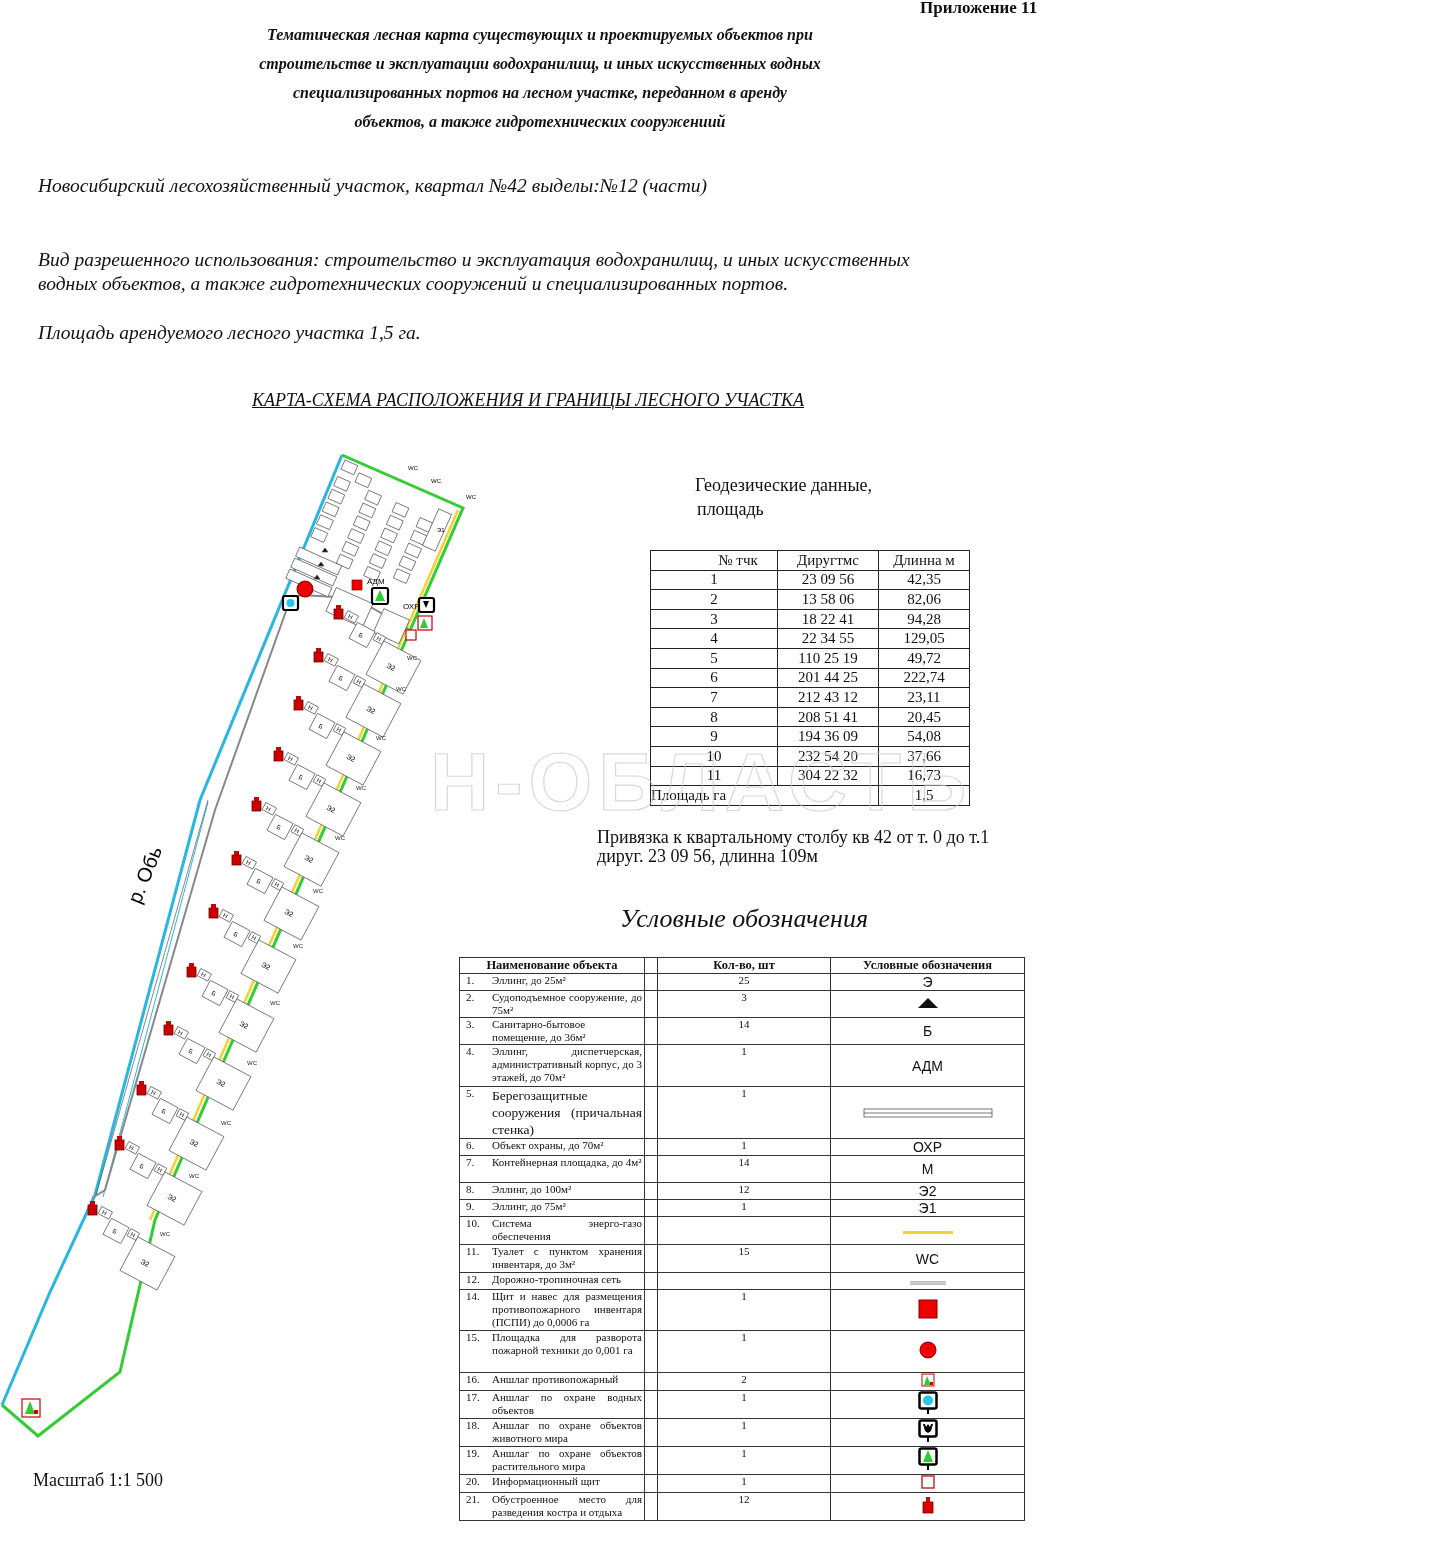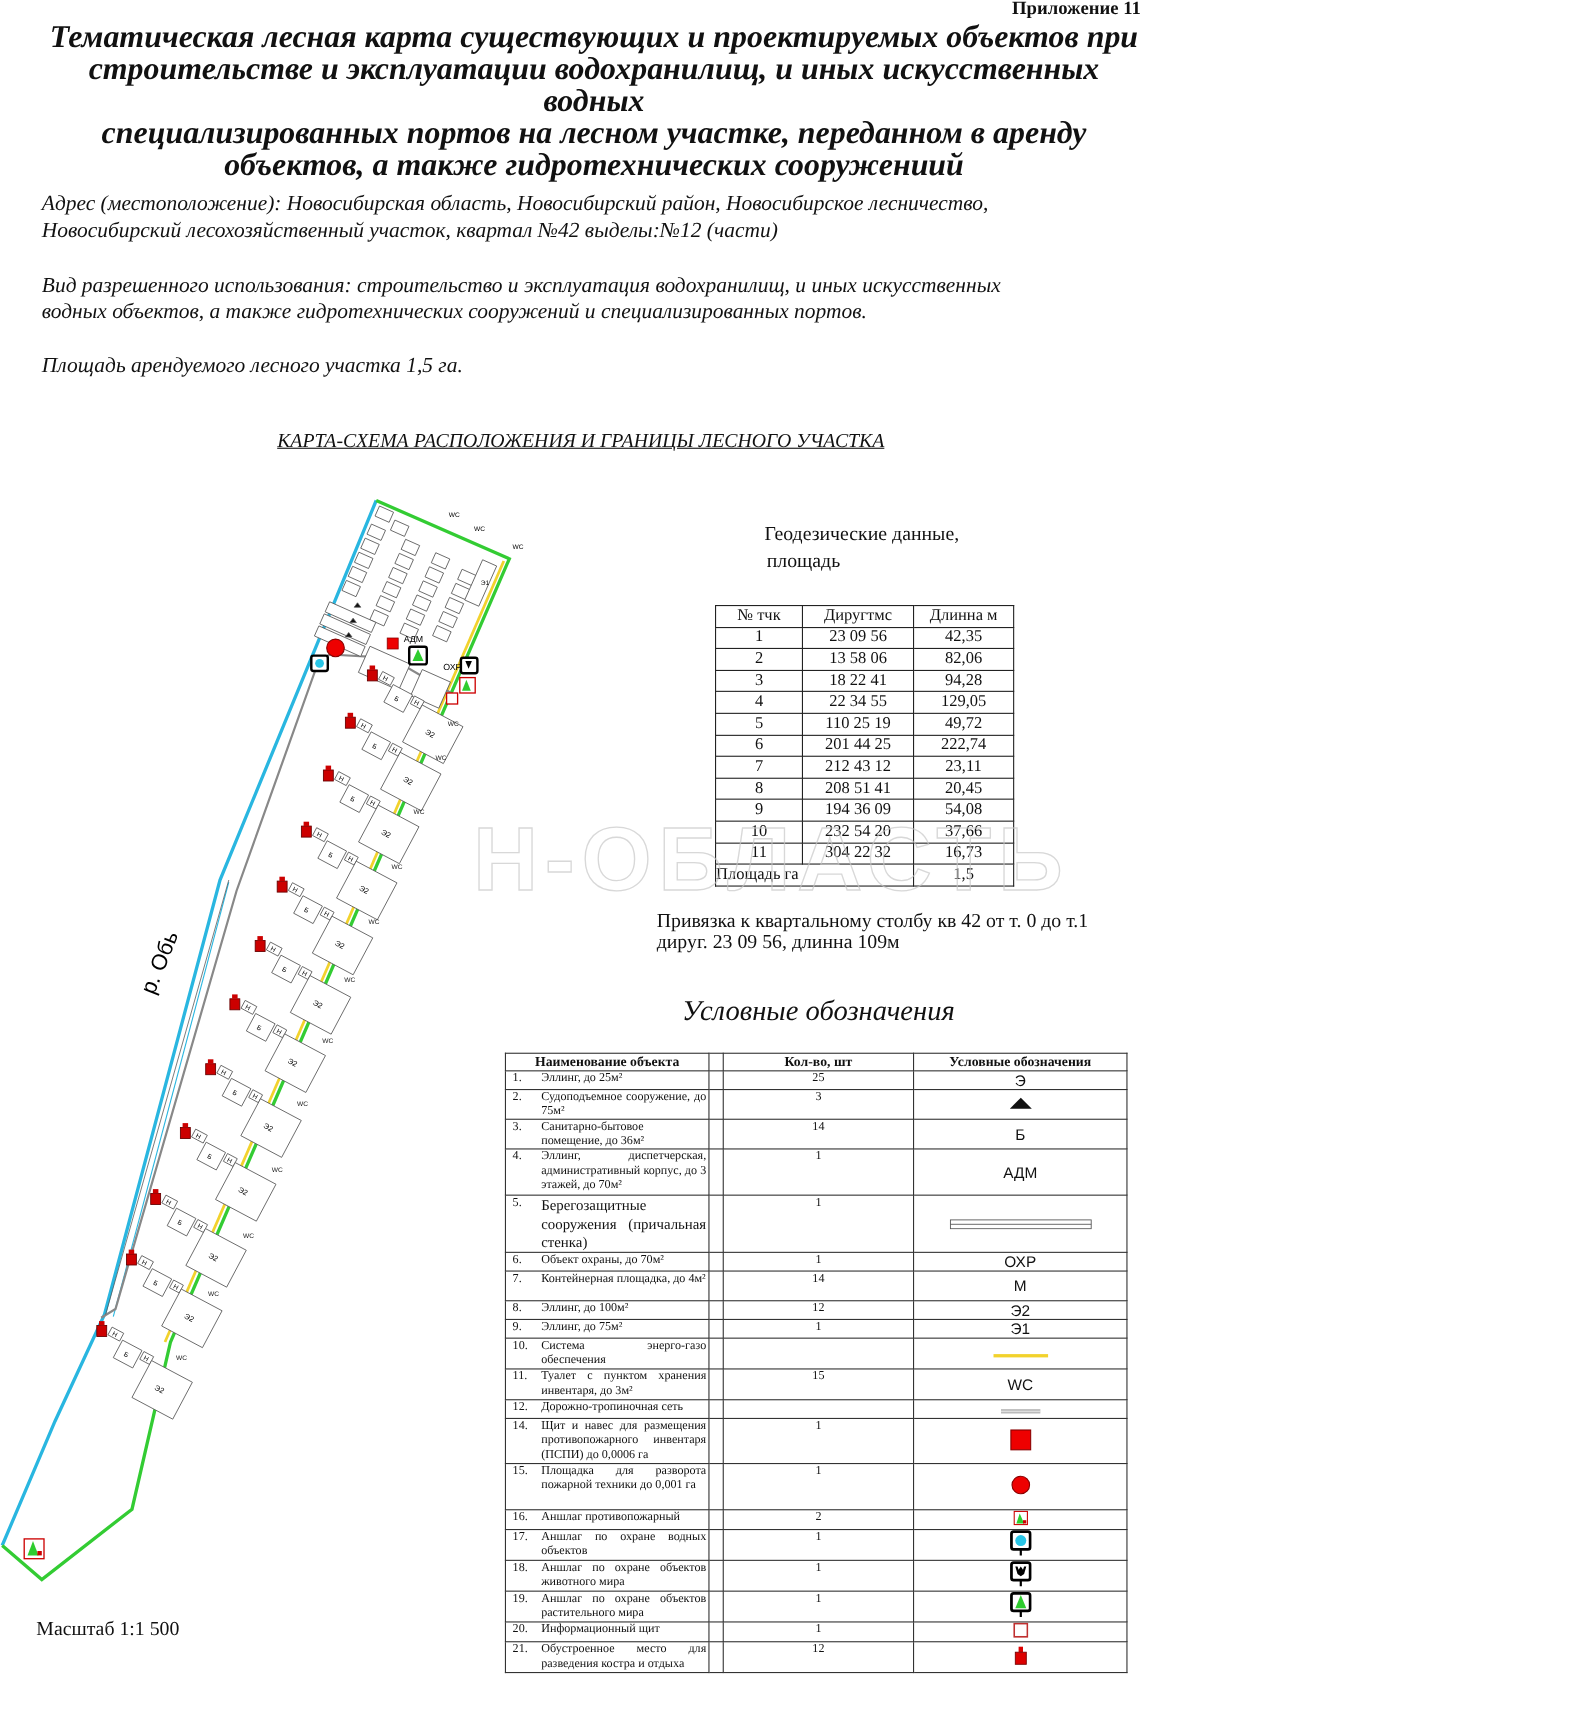--- a/index.html
+++ b/index.html
@@ -1,26 +1,26 @@
 <!DOCTYPE html>
 <html><head>
 <meta charset="utf-8">
 <style>
   html,body{margin:0;padding:0;background:#fff;}
   body{width:1434px;height:1556px;position:relative;overflow:hidden;color:#111;font-family:"Liberation Serif","DejaVu Serif",serif;}
   .abs{position:absolute;}
   .appendix{left:920px;top:-2px;font-weight:bold;font-size:17px;}
-  .title{left:40px;top:20px;width:1000px;text-align:center;font-weight:bold;font-style:italic;font-size:29px;line-height:29px;}
+  .title{left:40px;top:20px;width:1000px;text-align:center;font-weight:bold;font-style:italic;font-size:16px;line-height:29px;}
   .para{left:38px;font-style:italic;font-size:19.5px;line-height:24px;width:1040px;}
   .map-heading{left:208px;top:390px;font-style:italic;font-size:18px;text-decoration:underline;margin-left:44px;}
   .geo-head{left:695px;top:473px;font-size:18px;line-height:24px;}
   table{border-collapse:collapse;}
   .geo{left:650px;top:550px;font-size:15px;}
   .geo td,.geo th{border:1.5px solid #222;padding:0;height:18.6px;text-align:center;font-weight:normal;}
-  .geo .c1{width:78px;} .geo .c2{width:100px;} .geo .c3{width:90px;}
+  .geo .c1{width:78px;padding-left:48px;} .geo .c2{width:100px;} .geo .c3{width:90px;}
   .binding{left:597px;top:828px;font-size:18px;line-height:19px;}
   .legend-title{left:620px;top:904px;font-style:italic;font-size:26px;}
   .legend{left:459px;top:957px;width:566px;font-size:11px;}
   .legend td,.legend th{border:1px solid #333;padding:0 2px;vertical-align:top;}
   .legend th{font-weight:bold;font-size:12.5px;height:15px;vertical-align:middle;}
   .legend .num{width:22px;padding-left:6px;border-right:none;}
   .legend .name{width:150px;border-left:none;text-align:justify;line-height:13px;}
   .legend .gap{width:8px;}
   .legend .qty{width:168px;text-align:center;}
   .legend .sym{text-align:center;vertical-align:middle;font-family:"Liberation Sans","DejaVu Sans",sans-serif;font-size:14px;}
@@ -33,21 +33,20 @@
 
 <div class="abs appendix">Приложение 11</div>
 <div class="abs title">
   <div>Тематическая лесная карта существующих и проектируемых объектов при</div>
   <div>строительстве и эксплуатации водохранилищ, и иных искусственных водных</div>
   <div>специализированных портов на лесном участке, переданном в аренду</div>
   <div>объектов, а также гидротехнических сооружениий</div>
 </div>
 
 <div class="abs para" style="top:174px">
-  <div>Адрес (местоположение): Новосибирская область, Новосибирский район, Новосибирское лесничество,</div>
   <div>Новосибирский лесохозяйственный участок, квартал №42 выделы:№12 (части)</div>
 </div>
 <div class="abs para" style="top:248px">
   <div>Вид разрешенного использования: строительство и эксплуатация водохранилищ, и иных искусственных</div>
   <div>водных объектов, а также гидротехнических сооружений и специализированных портов.</div>
 </div>
 <div class="abs para" style="top:321px">Площадь арендуемого лесного участка 1,5 га.</div>
 
 <div class="abs map-heading">КАРТА-СХЕМА РАСПОЛОЖЕНИЯ И ГРАНИЦЫ ЛЕСНОГО УЧАСТКА</div>
 

